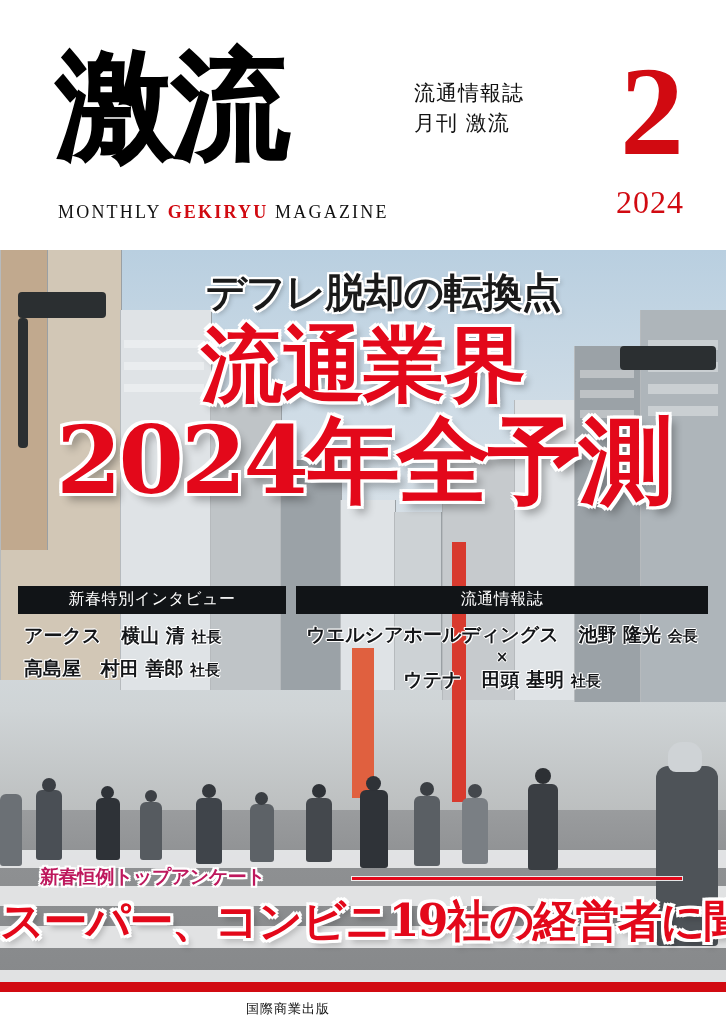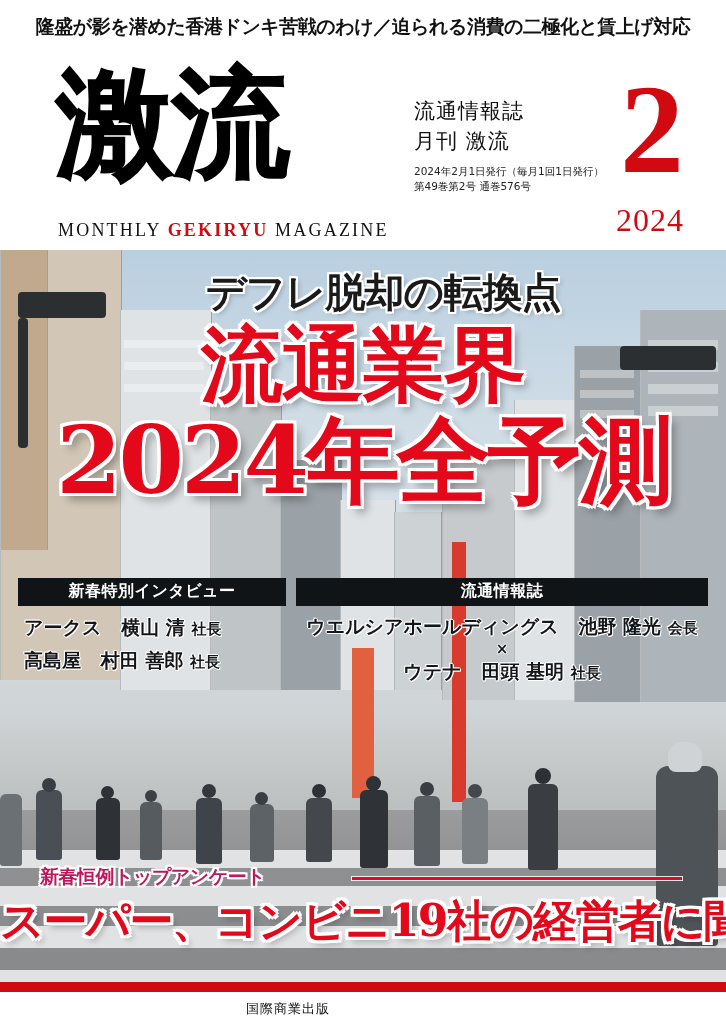--- a/index.html
+++ b/index.html
@@ -37,21 +37,21 @@
     font-weight: bold;
     font-size: 19px;
     letter-spacing: -0.5px;
     color: #111111;
     white-space: nowrap;
   }
 
   
   .masthead {
     position: absolute;
-    top: 54px; left: 0;
+    top: 36px; left: 0;
     width: 726px;
     height: 196px;
     background: #ffffff;
   }
   .logo-kanji {
     position: absolute;
     left: 56px;
     top: 10px;
     font-family: "DejaVu Serif", serif;
     font-weight: bold;
@@ -221,26 +221,27 @@
   .band-col {
     position: absolute;
     top: 0;
   }
   .band-col.left { left: 0; width: 268px; }
   .band-col.right { left: 278px; width: 412px; }
   .band-label {
     background: #111417;
     color: #ffffff;
     font-family: "DejaVu Serif", serif;
-    font-weight: bold;
+    font-weight: normal;
     font-size: 16px;
     letter-spacing: 0.5px;
     text-align: center;
     padding: 3px 0 4px 0;
     white-space: nowrap;
+    margin-top: 8px;
   }
   .band-line {
     font-family: "DejaVu Serif", serif;
     font-weight: bold;
     color: #141619;
     white-space: nowrap;
     text-shadow: 1px 0 0 #fff, -1px 0 0 #fff, 0 1px 0 #fff, 0 -1px 0 #fff,
                  1px 1px 0 #fff, -1px -1px 0 #fff;
   }
   .band-col.left .band-line {
@@ -344,34 +345,27 @@
     width: 726px;
     height: 10px;
     background: #d10a11;
   }
 </style>
 </head>
 <body>
 
 <div id="cover">
 
-  <div class="top-banner">
-    <div class="top-banner-text">隆盛が影を潜めた香港ドンキ苦戦のわけ／迫られる消費の二極化と賃上げ対応</div>
-  </div>
 
   <div class="masthead">
     <div class="logo-kanji">激流</div>
     <div class="logo-roman"><span>MONTHLY </span><span class="accent">GEKIRYU</span><span> MAGAZINE</span></div>
     <div class="sub-title">
       <div>流通情報誌</div>
       <div>月刊 激流</div>
-    </div>
-    <div class="issue-meta">
-      <div>2024年2月1日発行（毎月1回1日発行）</div>
-      <div>第49巻第2号 通巻576号</div>
     </div>
     <div class="month-number">2</div>
     <div class="year-number">2024</div>
   </div>
 
   <div class="photo">
 
     <div class="bldg tan" style="left:0;top:0;width:120px;height:430px;"></div>
     <div class="bldg" style="left:0;top:0;width:46px;height:300px;background:#c1a98e;"></div>
     <div class="bldg light" style="left:120px;top:60px;width:90px;height:380px;"></div>

